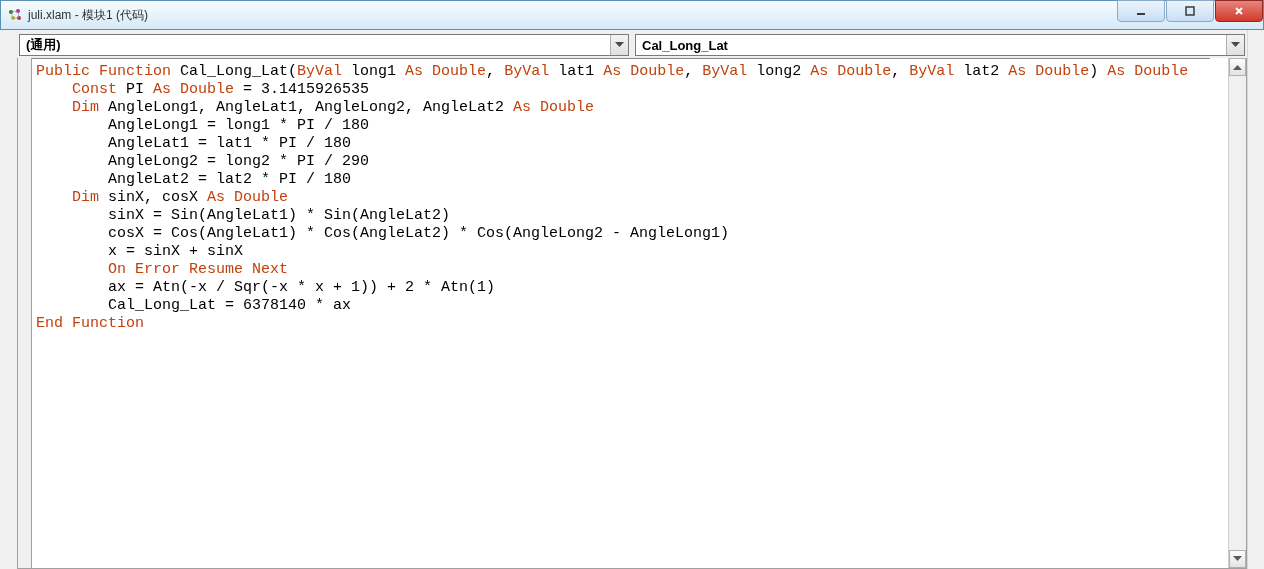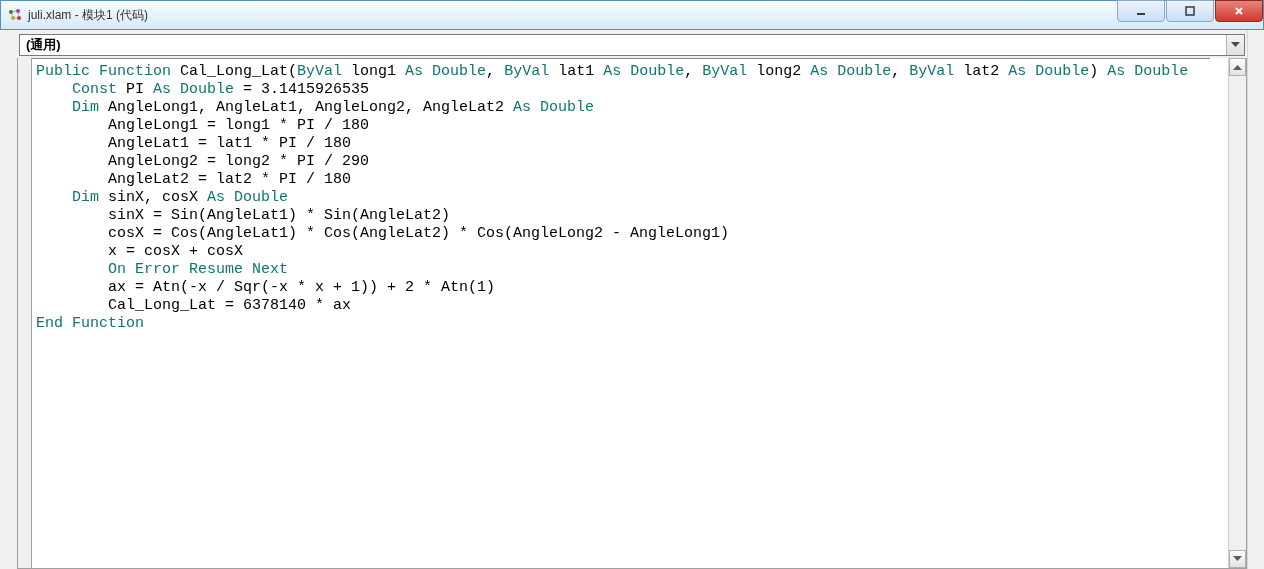--- a/index.html
+++ b/index.html
@@ -112,21 +112,21 @@
       background: #888;
     }
     .code-text {
       font-family: "NSimSun", "SimSun", "Courier New", monospace;
       font-size: 15px;
       line-height: 18px;
       white-space: pre;
       padding: 5px 0 0 4px;
       color: #000;
     }
-    .kw { color: #0f766e; }
+    .kw { color: #c2410c; }
     .vscroll {
       width: 18px;
       background: #f0f0f0;
       border-left: 1px solid #d0d0d0;
       position: relative;
     }
     .vscroll .arrow {
       position: absolute;
       left: 0; width: 100%; height: 18px;
       background: linear-gradient(to bottom, #fdfdfd, #e3e3e3);
@@ -190,37 +190,45 @@
 
 <div class="dropdowns">
   <div class="combo">
     <span class="combo-text">(通用)</span>
     <span class="combo-arrow">
       <svg width="9" height="6" viewBox="0 0 9 6">
           <path d="M0 0 L4.5 5 L9 0 Z" fill="#4a4a4a"></path>
         </svg>
     </span>
   </div>
+  <div class="combo">
+    <span class="combo-text">Cal_Long_Lat</span>
+    <span class="combo-arrow">
+      <svg width="9" height="6" viewBox="0 0 9 6">
+          <path d="M0 0 L4.5 5 L9 0 Z" fill="#4a4a4a"></path>
+        </svg>
+    </span>
+  </div>
 </div>
 
 <div class="code-area-wrap">
   <div class="gutter"></div>
   <div class="code-pane">
     <div class="hline"></div>
     <div class="code-text" id="code-text"><span class="kw">Public Function</span><span> Cal_Long_Lat(</span><span class="kw">ByVal</span><span> long1 </span><span class="kw">As Double</span><span>, </span><span class="kw">ByVal</span><span> lat1 </span><span class="kw">As Double</span><span>, </span><span class="kw">ByVal</span><span> long2 </span><span class="kw">As Double</span><span>, </span><span class="kw">ByVal</span><span> lat2 </span><span class="kw">As Double</span><span>) </span><span class="kw">As Double</span>
 <span>    </span><span class="kw">Const</span><span> PI </span><span class="kw">As Double</span><span> = 3.1415926535</span>
 <span>    </span><span class="kw">Dim</span><span> AngleLong1, AngleLat1, AngleLong2, AngleLat2 </span><span class="kw">As Double</span>
 <span>        AngleLong1 = long1 * PI / 180</span>
 <span>        AngleLat1 = lat1 * PI / 180</span>
 <span>        AngleLong2 = long2 * PI / 290</span>
 <span>        AngleLat2 = lat2 * PI / 180</span>
 <span>    </span><span class="kw">Dim</span><span> sinX, cosX </span><span class="kw">As Double</span>
 <span>        sinX = Sin(AngleLat1) * Sin(AngleLat2)</span>
 <span>        cosX = Cos(AngleLat1) * Cos(AngleLat2) * Cos(AngleLong2 - AngleLong1)</span>
-<span>        x = cosX + cosX</span>
+<span>        x = sinX + sinX</span>
 <span>        </span><span class="kw">On Error Resume Next</span>
 <span>        ax = Atn(-x / Sqr(-x * x + 1)) + 2 * Atn(1)</span>
 <span>        Cal_Long_Lat = 6378140 * ax</span>
 <span class="kw">End Function</span>
 </div>
   </div>
   <div class="vscroll">
     <div class="arrow up">
       <svg width="9" height="6" viewBox="0 0 9 6">
           <path d="M0 6 L4.5 1 L9 6 Z" fill="#5a5a5a"></path>

